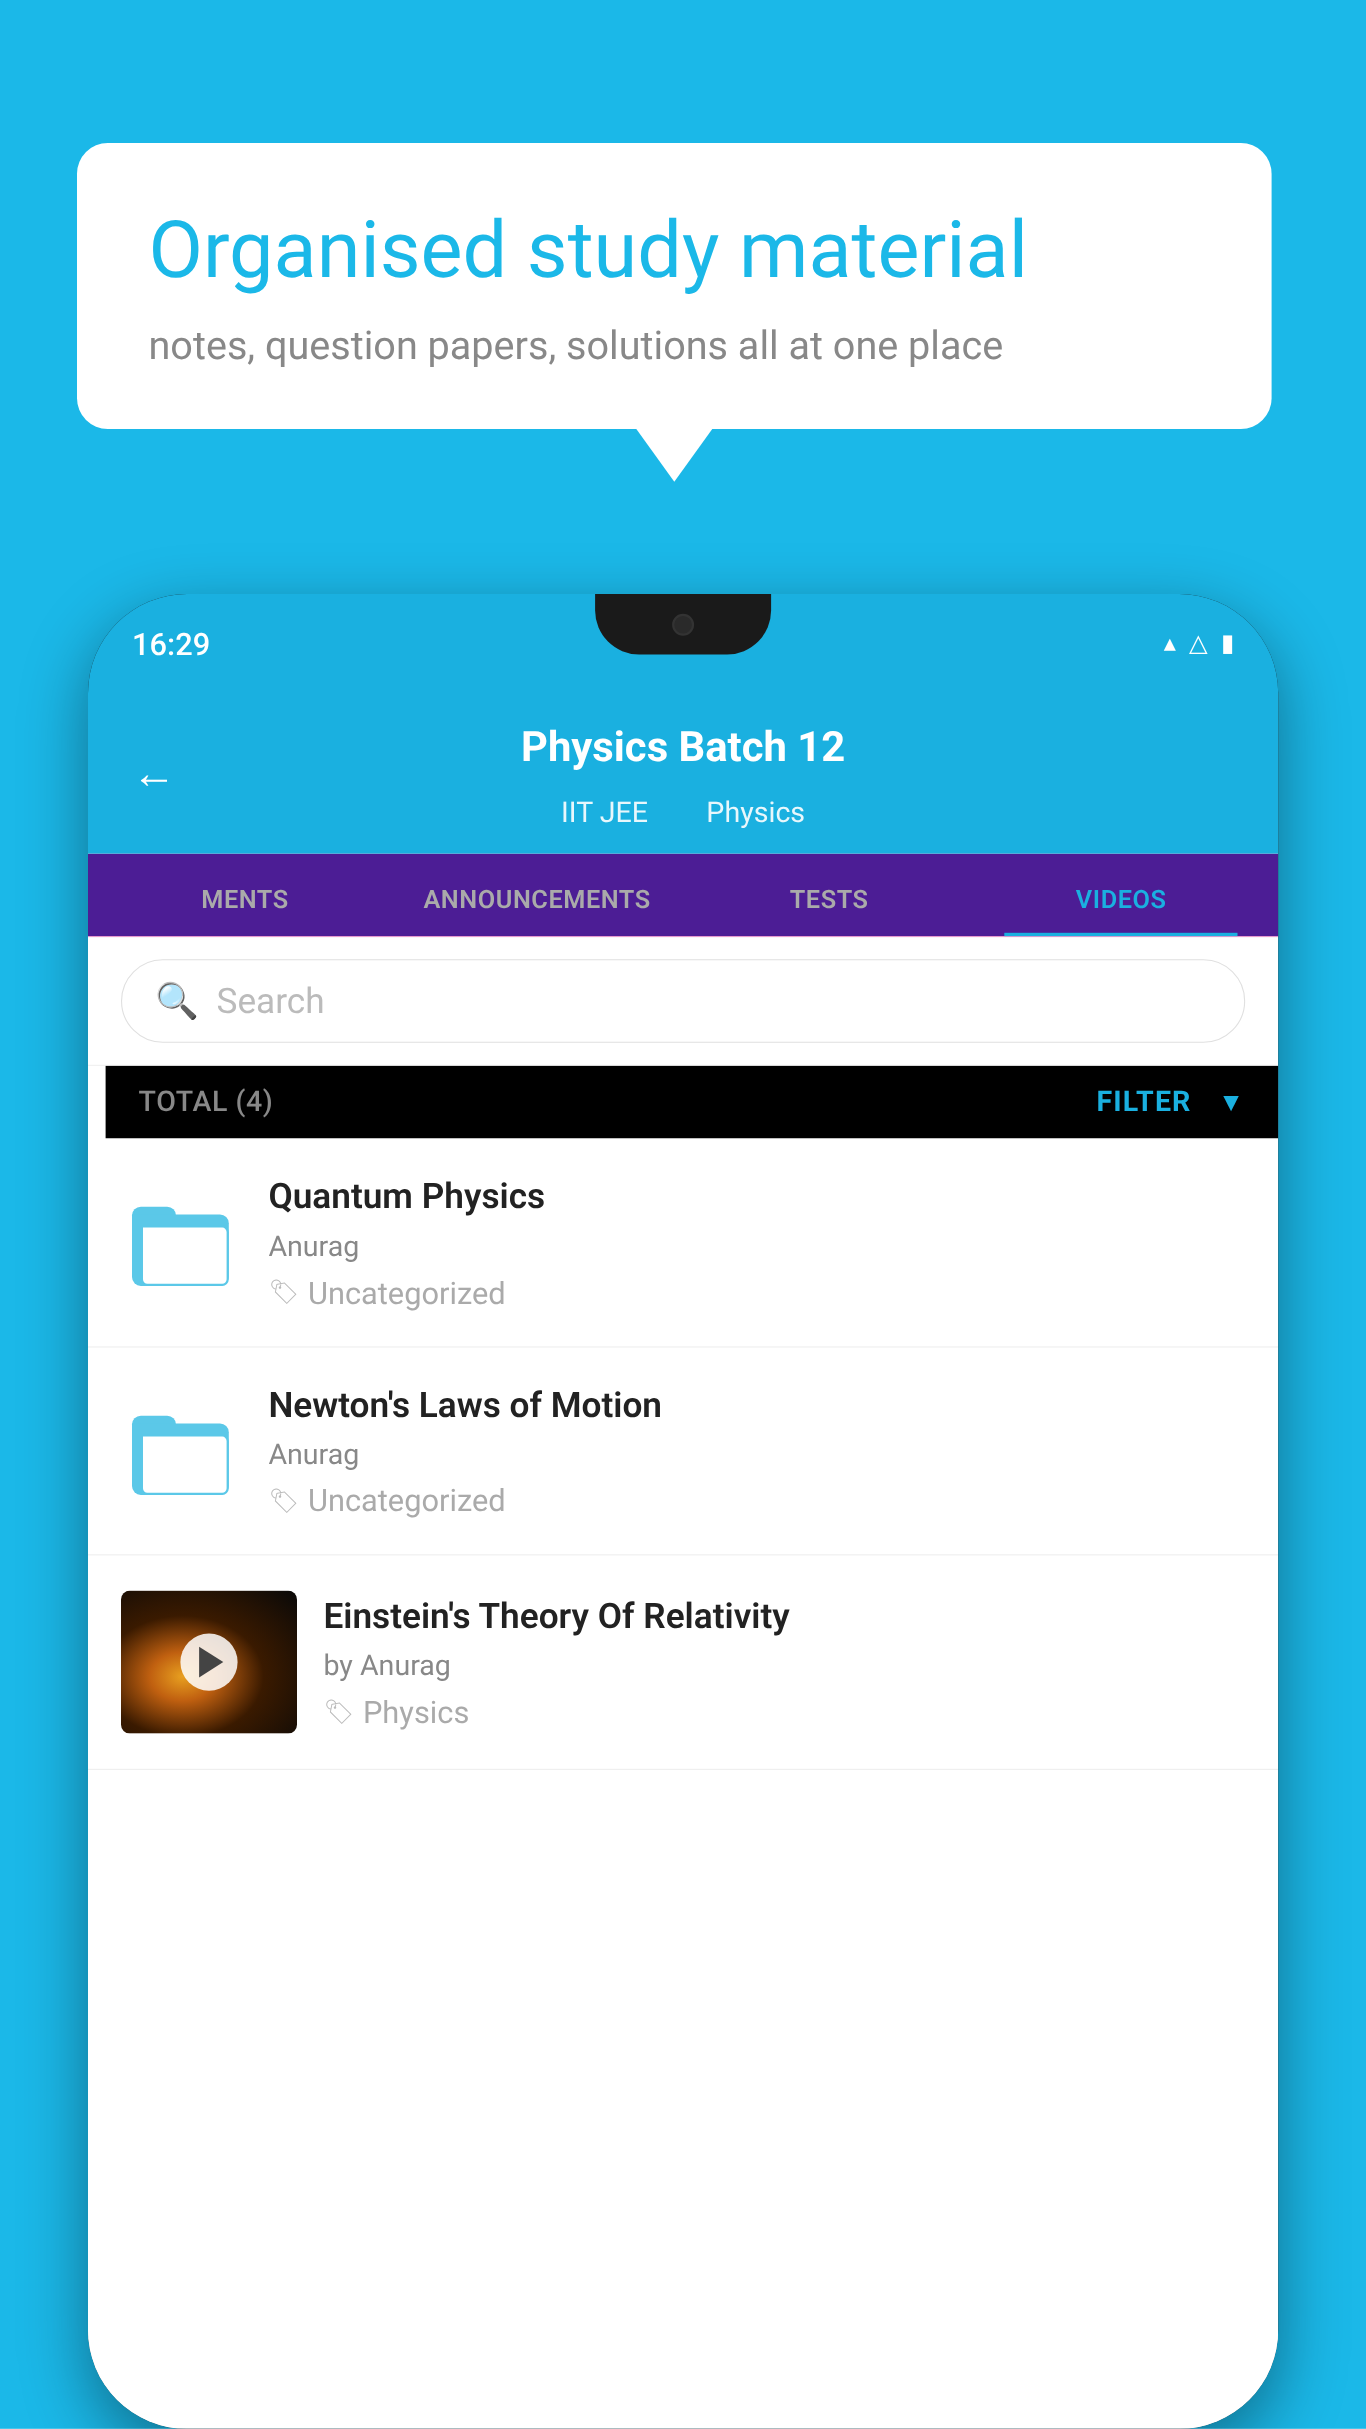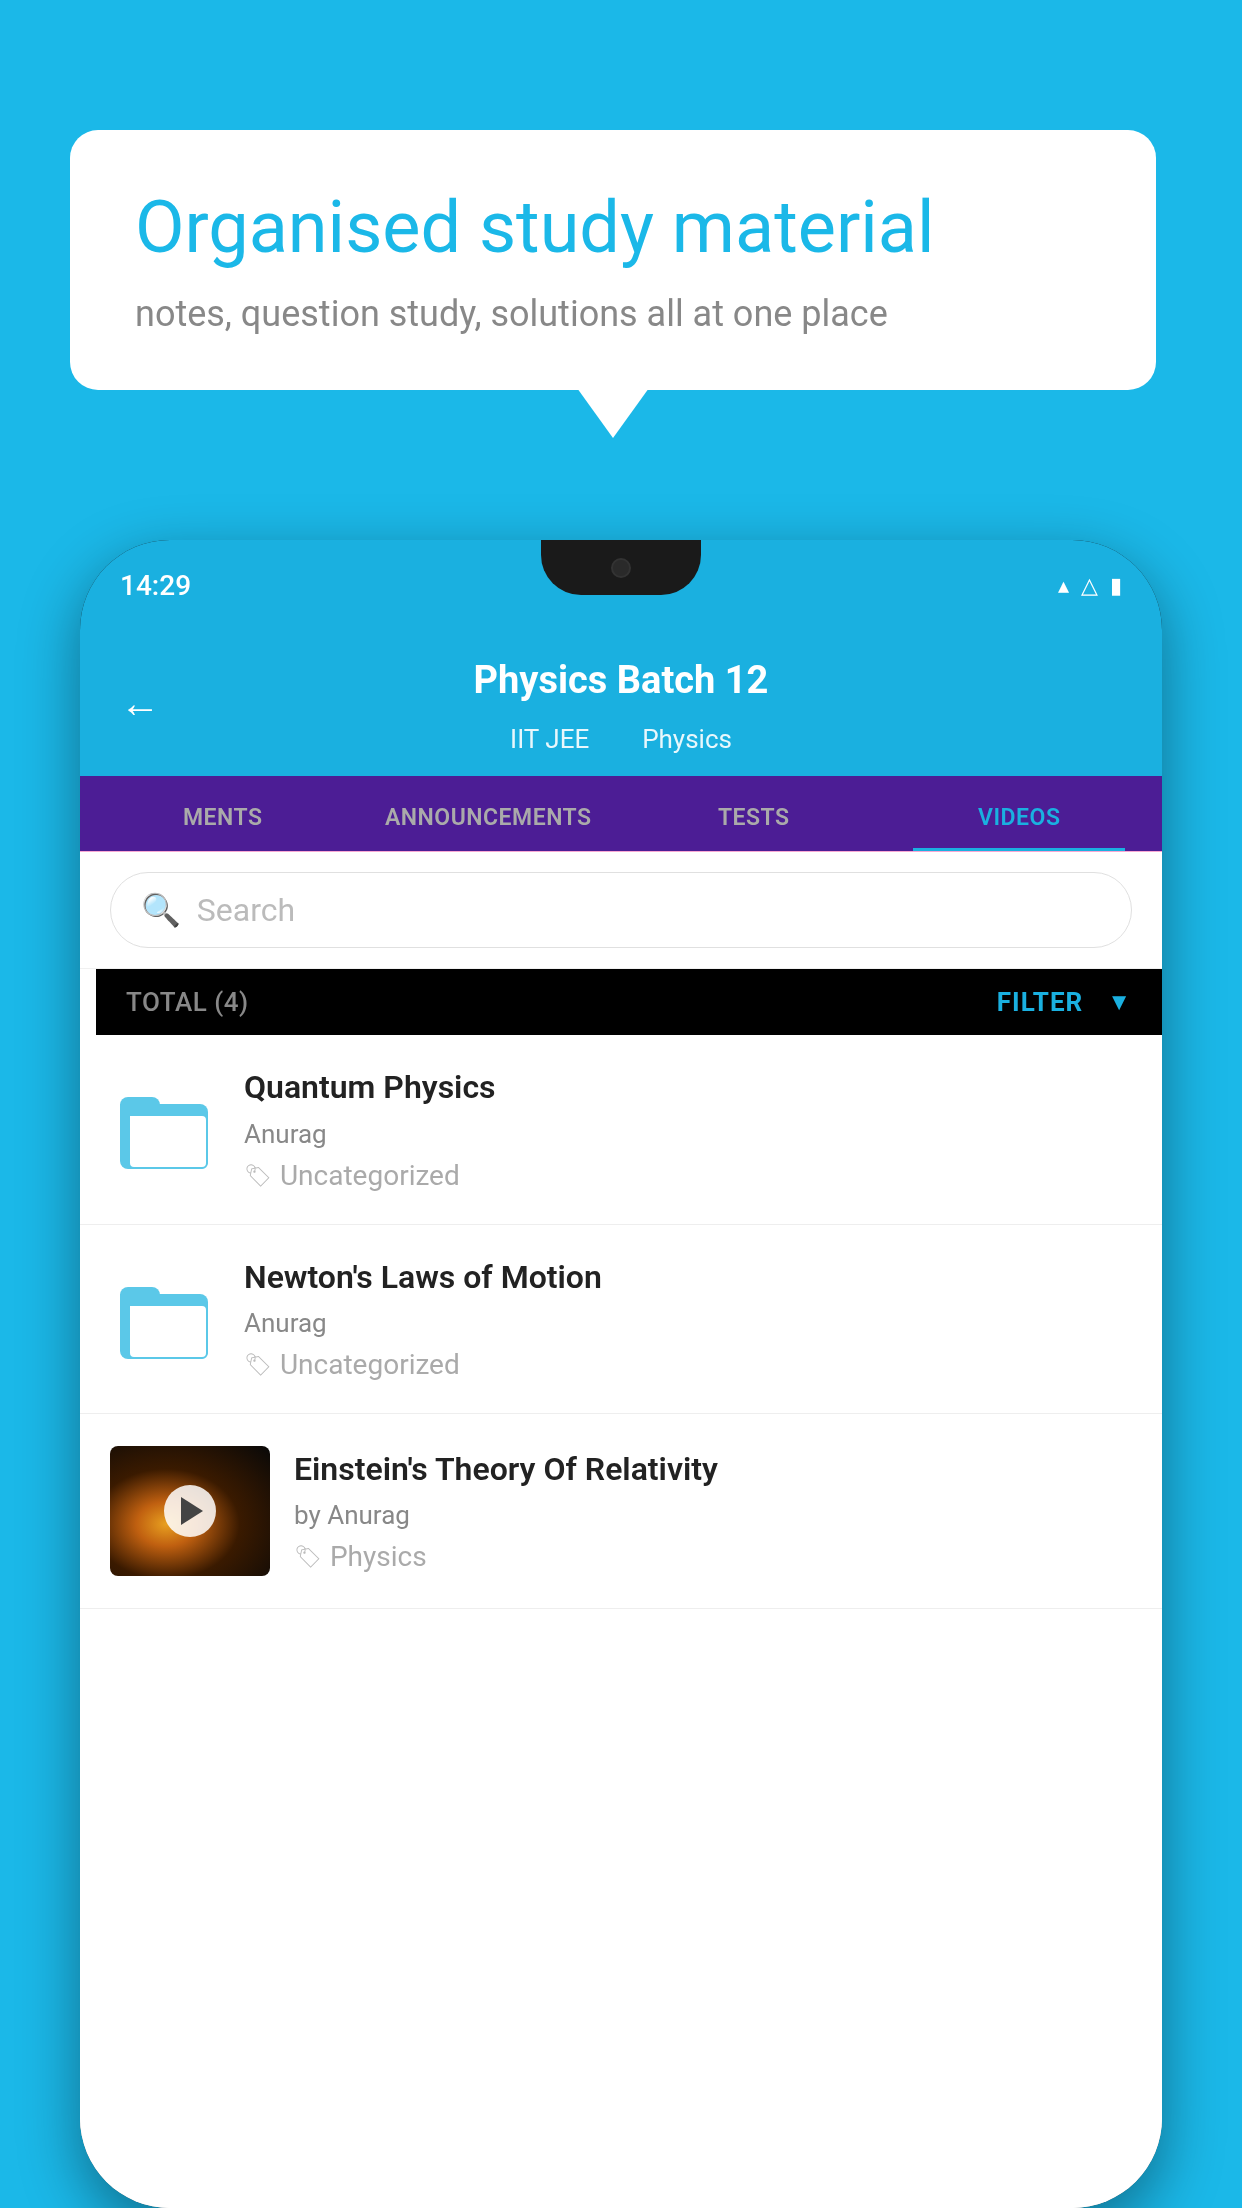--- a/index.html
+++ b/index.html
@@ -392,28 +392,28 @@
       color: #aaa;
       font-size: 28px;
     }
   </style>
 </head>
 <body>
 
 <div class="speech-bubble-container">
   <div class="speech-bubble">
     <div class="bubble-title">Organised study material</div>
-    <div class="bubble-subtitle">notes, question study, solutions all at one place</div>
+    <div class="bubble-subtitle">notes, question papers, solutions all at one place</div>
   </div>
 </div>
 
 <div class="phone-frame">
 
   <div class="phone-notch-bar">
-    <span class="status-time">14:29</span>
+    <span class="status-time">16:29</span>
     <div class="phone-notch">
       <div class="camera-dot"></div>
     </div>
     <div class="status-icons">
 
       <span class="status-icon">▴</span>
 
       <span class="status-icon">△</span>
 
       <span class="status-icon">▮</span>

